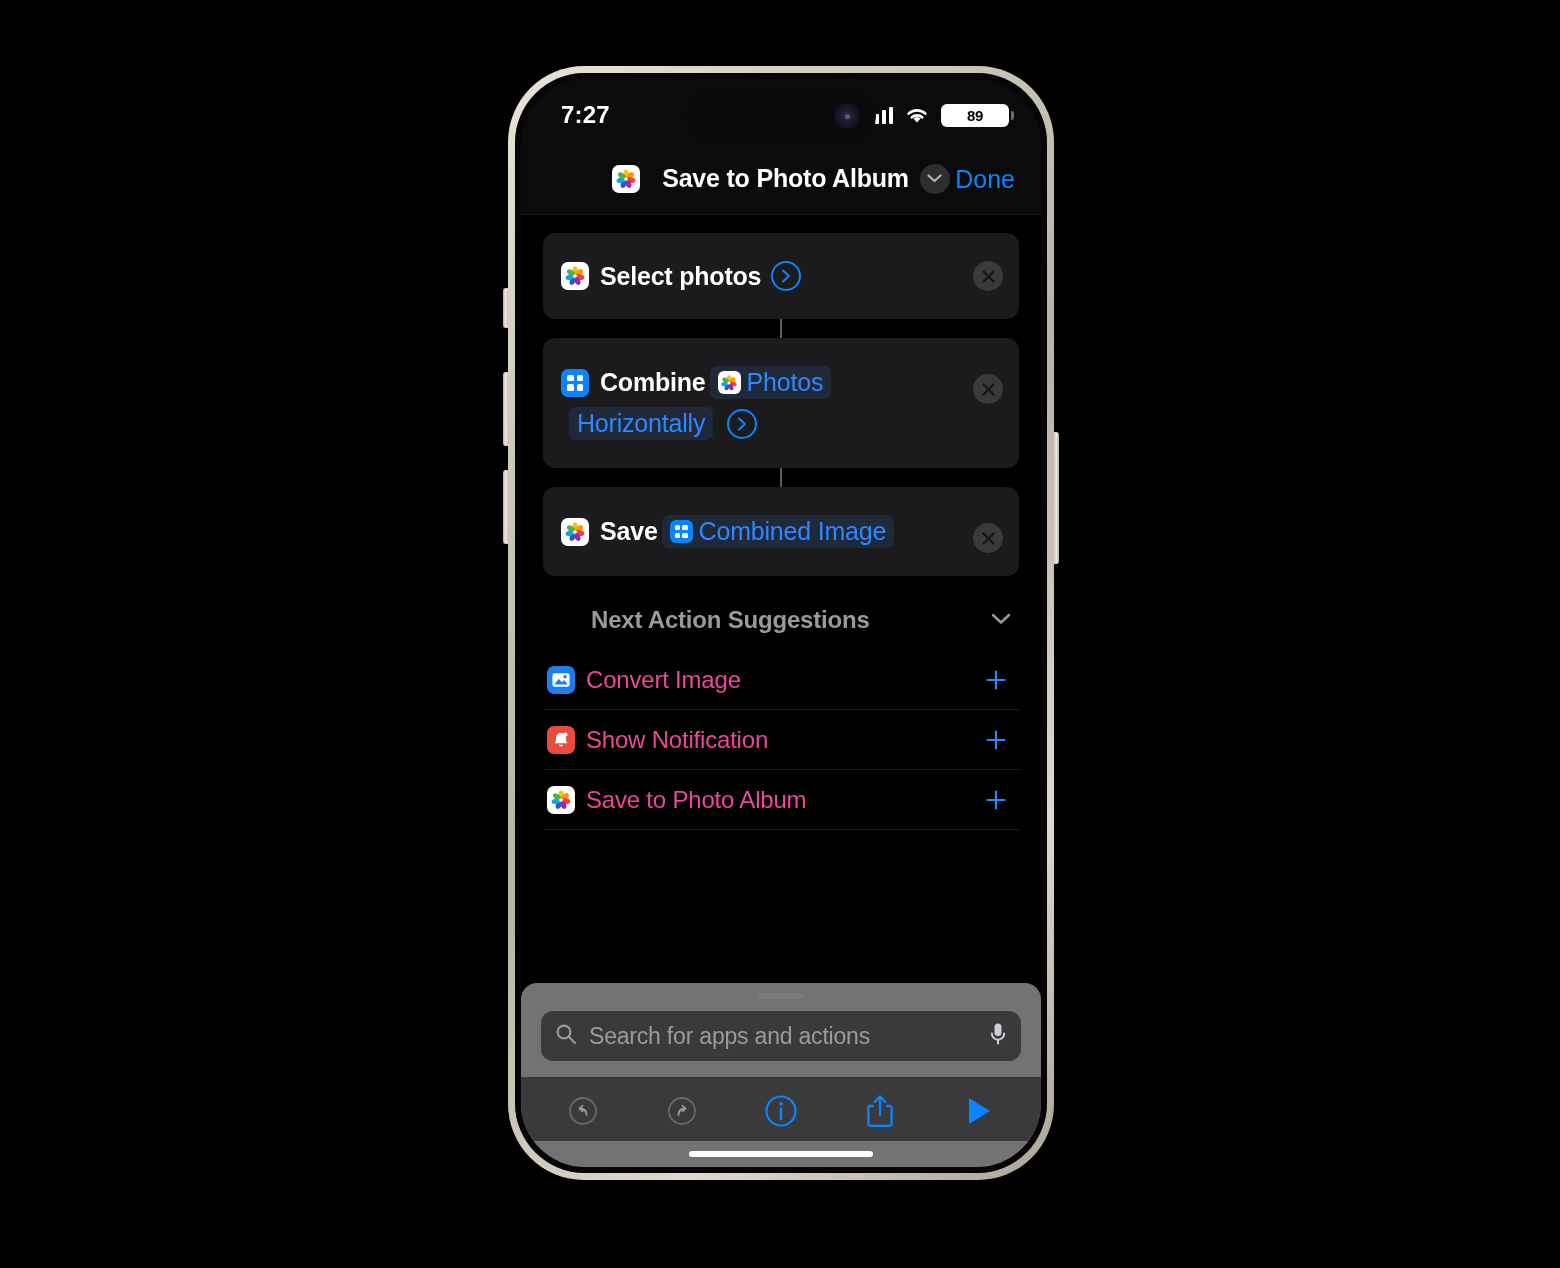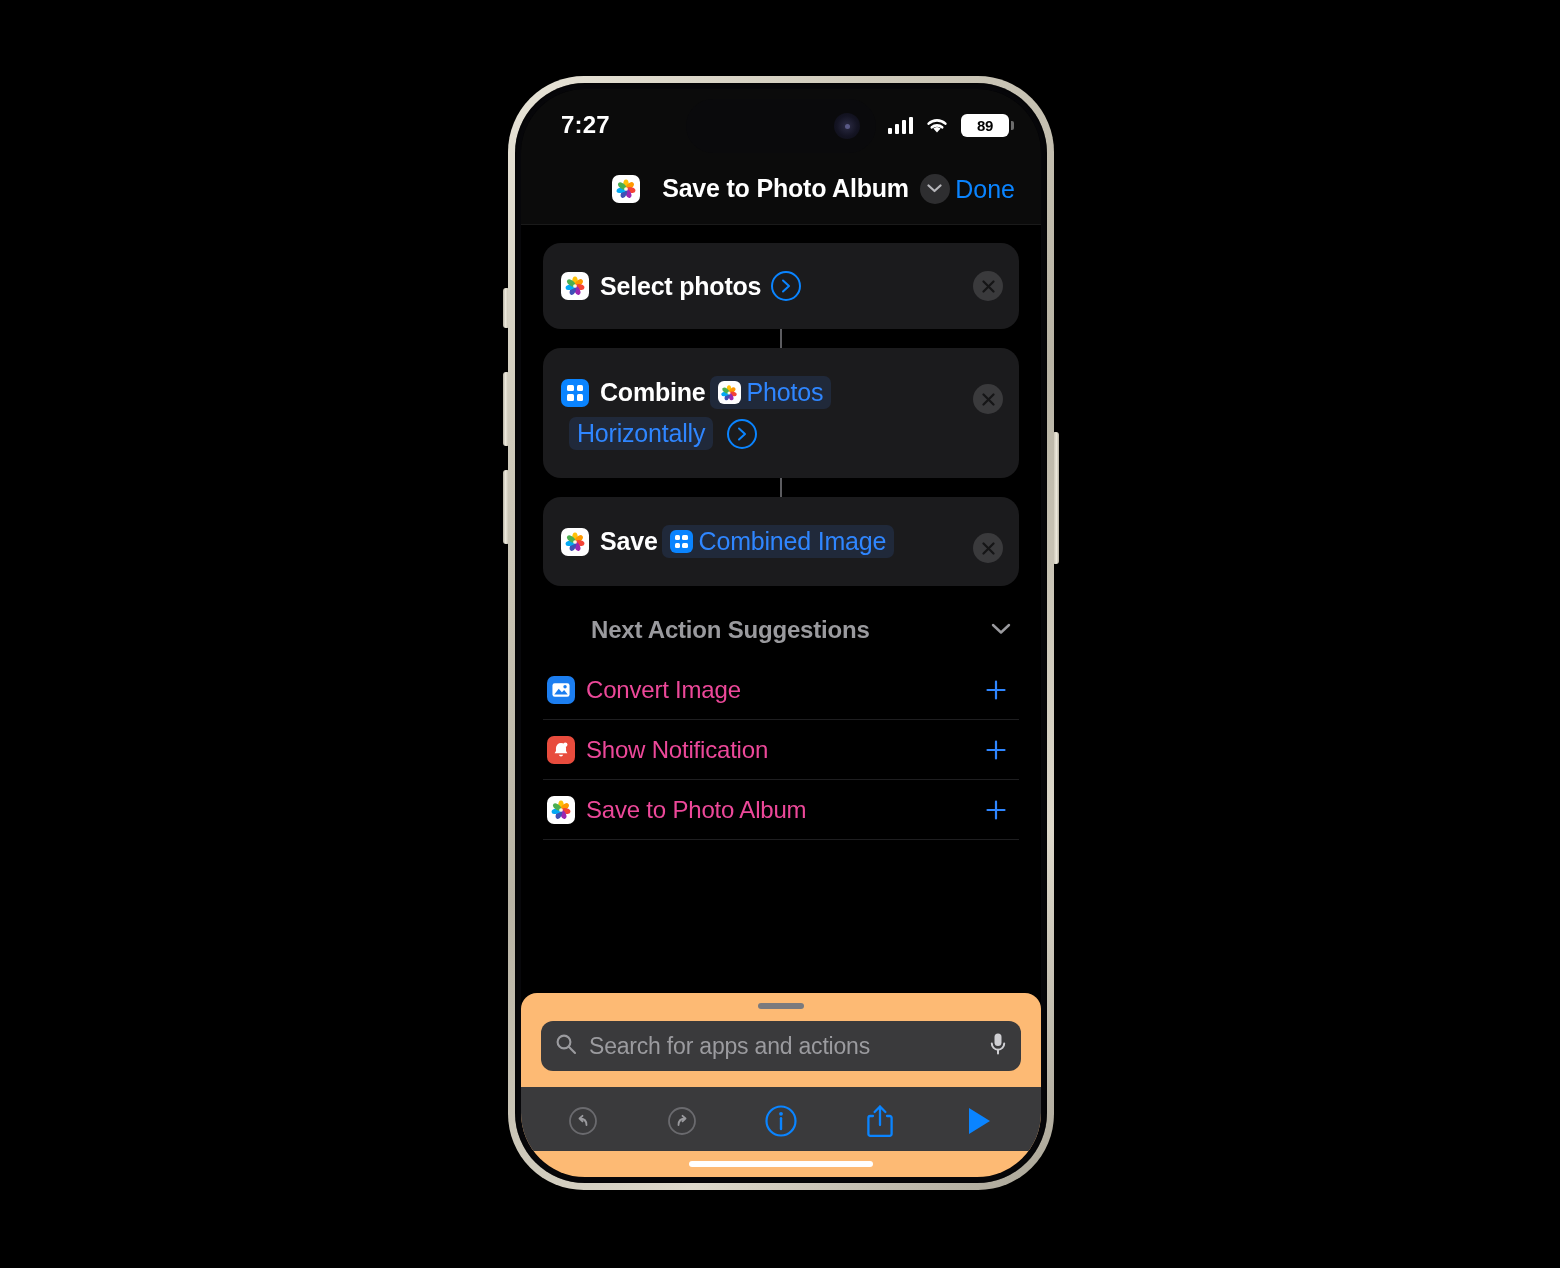--- a/index.html
+++ b/index.html
@@ -13,21 +13,21 @@
 
   
   .phone-shadow {
     position: absolute; left: 508px; top: 66px;
     width: 546px; height: 1114px;
     border-radius: 76px;
     background: #000;
     box-shadow: 0 18px 46px rgba(0,0,0,0.95), 0 0 70px rgba(0,0,0,0.8);
   }
   .phone-frame {
-    position: absolute; left: 508px; top: 76px;
+    position: absolute; left: 508px; top: 66px;
     width: 546px; height: 1114px;
     border-radius: 76px;
     background: linear-gradient(135deg, #e8e4d8 0%, #cfcabb 22%, #b8b3a4 50%, #ded9cb 78%, #a9a496 100%);
     padding: 7px;
   }
   .phone-inner {
     width: 100%; height: 100%;
     border-radius: 70px;
     background: #07070a;
     padding: 6px;
@@ -78,21 +78,21 @@
   .island-lens::after { content:''; width:5px;height:5px;border-radius:50%;background:#5a5a86; }
 
   .bars { display: flex; align-items: flex-end; gap: 2.5px; height: 17px; }
   .bars i { display:block; width: 4.5px; background:#fff; border-radius:1px; }
   .bars i:nth-child(1){height:6px;}
   .bars i:nth-child(2){height:10px;}
   .bars i:nth-child(3){height:13.5px;}
   .bars i:nth-child(4){height:17px; background:#fff;}
 
   .battery {
-    position: relative; width: 48px; height: 23px;
+    position: relative; width: 68px; height: 23px;
     border-radius: 6px; background: #fff;
     display:flex; align-items:center; justify-content:center;
   }
   .battery::after {
     content:''; position:absolute; right:-5px; top:7px;
     width:3.5px; height:9px; border-radius:0 2px 2px 0; background:#6c6c6c;
   }
   .battery span { color:#000; font-size:15px; font-weight:700; letter-spacing:-0.3px; }
 
   
@@ -117,21 +117,21 @@
   
   .body-scroll {
     position:absolute; left:0; right:0; top:136px; bottom:0;
     background:#000;
     padding: 18px 22px 0 22px;
   }
 
   .card {
     position: relative;
     background: #1b1b1d;
-    border-radius: 18px;
+    border-radius: 12px;
     padding: 28px 18px;
     min-height: 74px;
     display:flex; align-items:center;
   }
   .card-lines { display:flex; flex-wrap:wrap; align-items:center; row-gap:8px; padding-right:54px; }
   .line { display:flex; align-items:center; flex-wrap:wrap; width:100%; }
 
   .connector {
     width: 2.5px; height: 19px;
     background:#5c5c60; margin: 0 auto;
@@ -184,21 +184,21 @@
     height:60px; padding: 0 8px 0 4px;
     border-bottom:1px solid #1e1e20;
   }
   .sugg-row:last-child { border-bottom:1px solid #1e1e20; }
   .sugg-label { color:#ec4899; font-size:24px; font-weight:400; letter-spacing:-0.2px; flex:1; }
   .plus { width:30px; height:30px; display:flex; align-items:center; justify-content:center; }
 
   
   .bottom-sheet {
     position:absolute; left:0; right:0; bottom:0;
-    background:#fdba74;
+    background:#737373;
     border-top-left-radius:16px; border-top-right-radius:16px;
     padding-top:10px;
   }
   .grabber { width:46px; height:6px; border-radius:3px; background:#7a7a7e; margin:0 auto 12px auto; }
   .search-wrap { padding: 0 20px 16px 20px; }
   .search-field {
     display:flex; align-items:center; gap:12px;
     background:#3a3a3c; border-radius:12px; height:50px; padding: 0 14px;
   }
   .search-placeholder { flex:1; color:#9b9b9f; font-size:23px; letter-spacing:-0.2px; }

